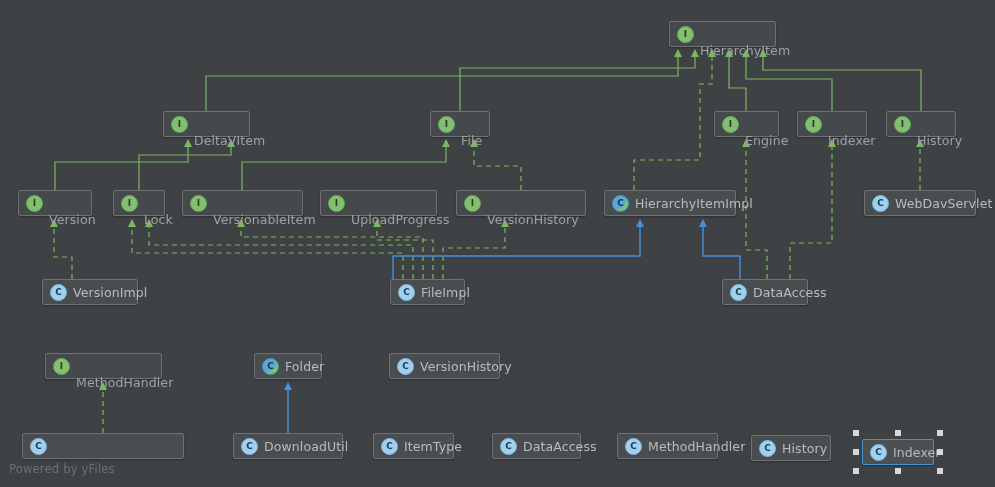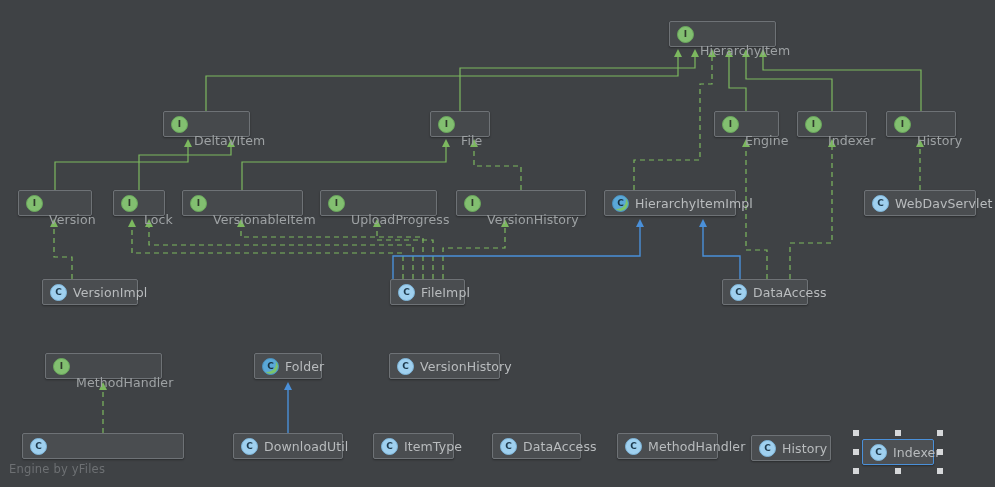--- a/index.html
+++ b/index.html
@@ -219,14 +219,14 @@
       <div class="handle" style="left: 853px; top: 430px;"></div>
       <div class="handle" style="left: 895px; top: 430px;"></div>
       <div class="handle" style="left: 937px; top: 430px;"></div>
       <div class="handle" style="left: 853px; top: 449px;"></div>
       <div class="handle" style="left: 937px; top: 449px;"></div>
       <div class="handle" style="left: 853px; top: 468px;"></div>
       <div class="handle" style="left: 895px; top: 468px;"></div>
       <div class="handle" style="left: 937px; top: 468px;"></div>
     </div>
 
-  <div id="watermark">Engine by yFiles</div>
+  <div id="watermark">Powered by yFiles</div>
 </div>
 
 </body></html>

